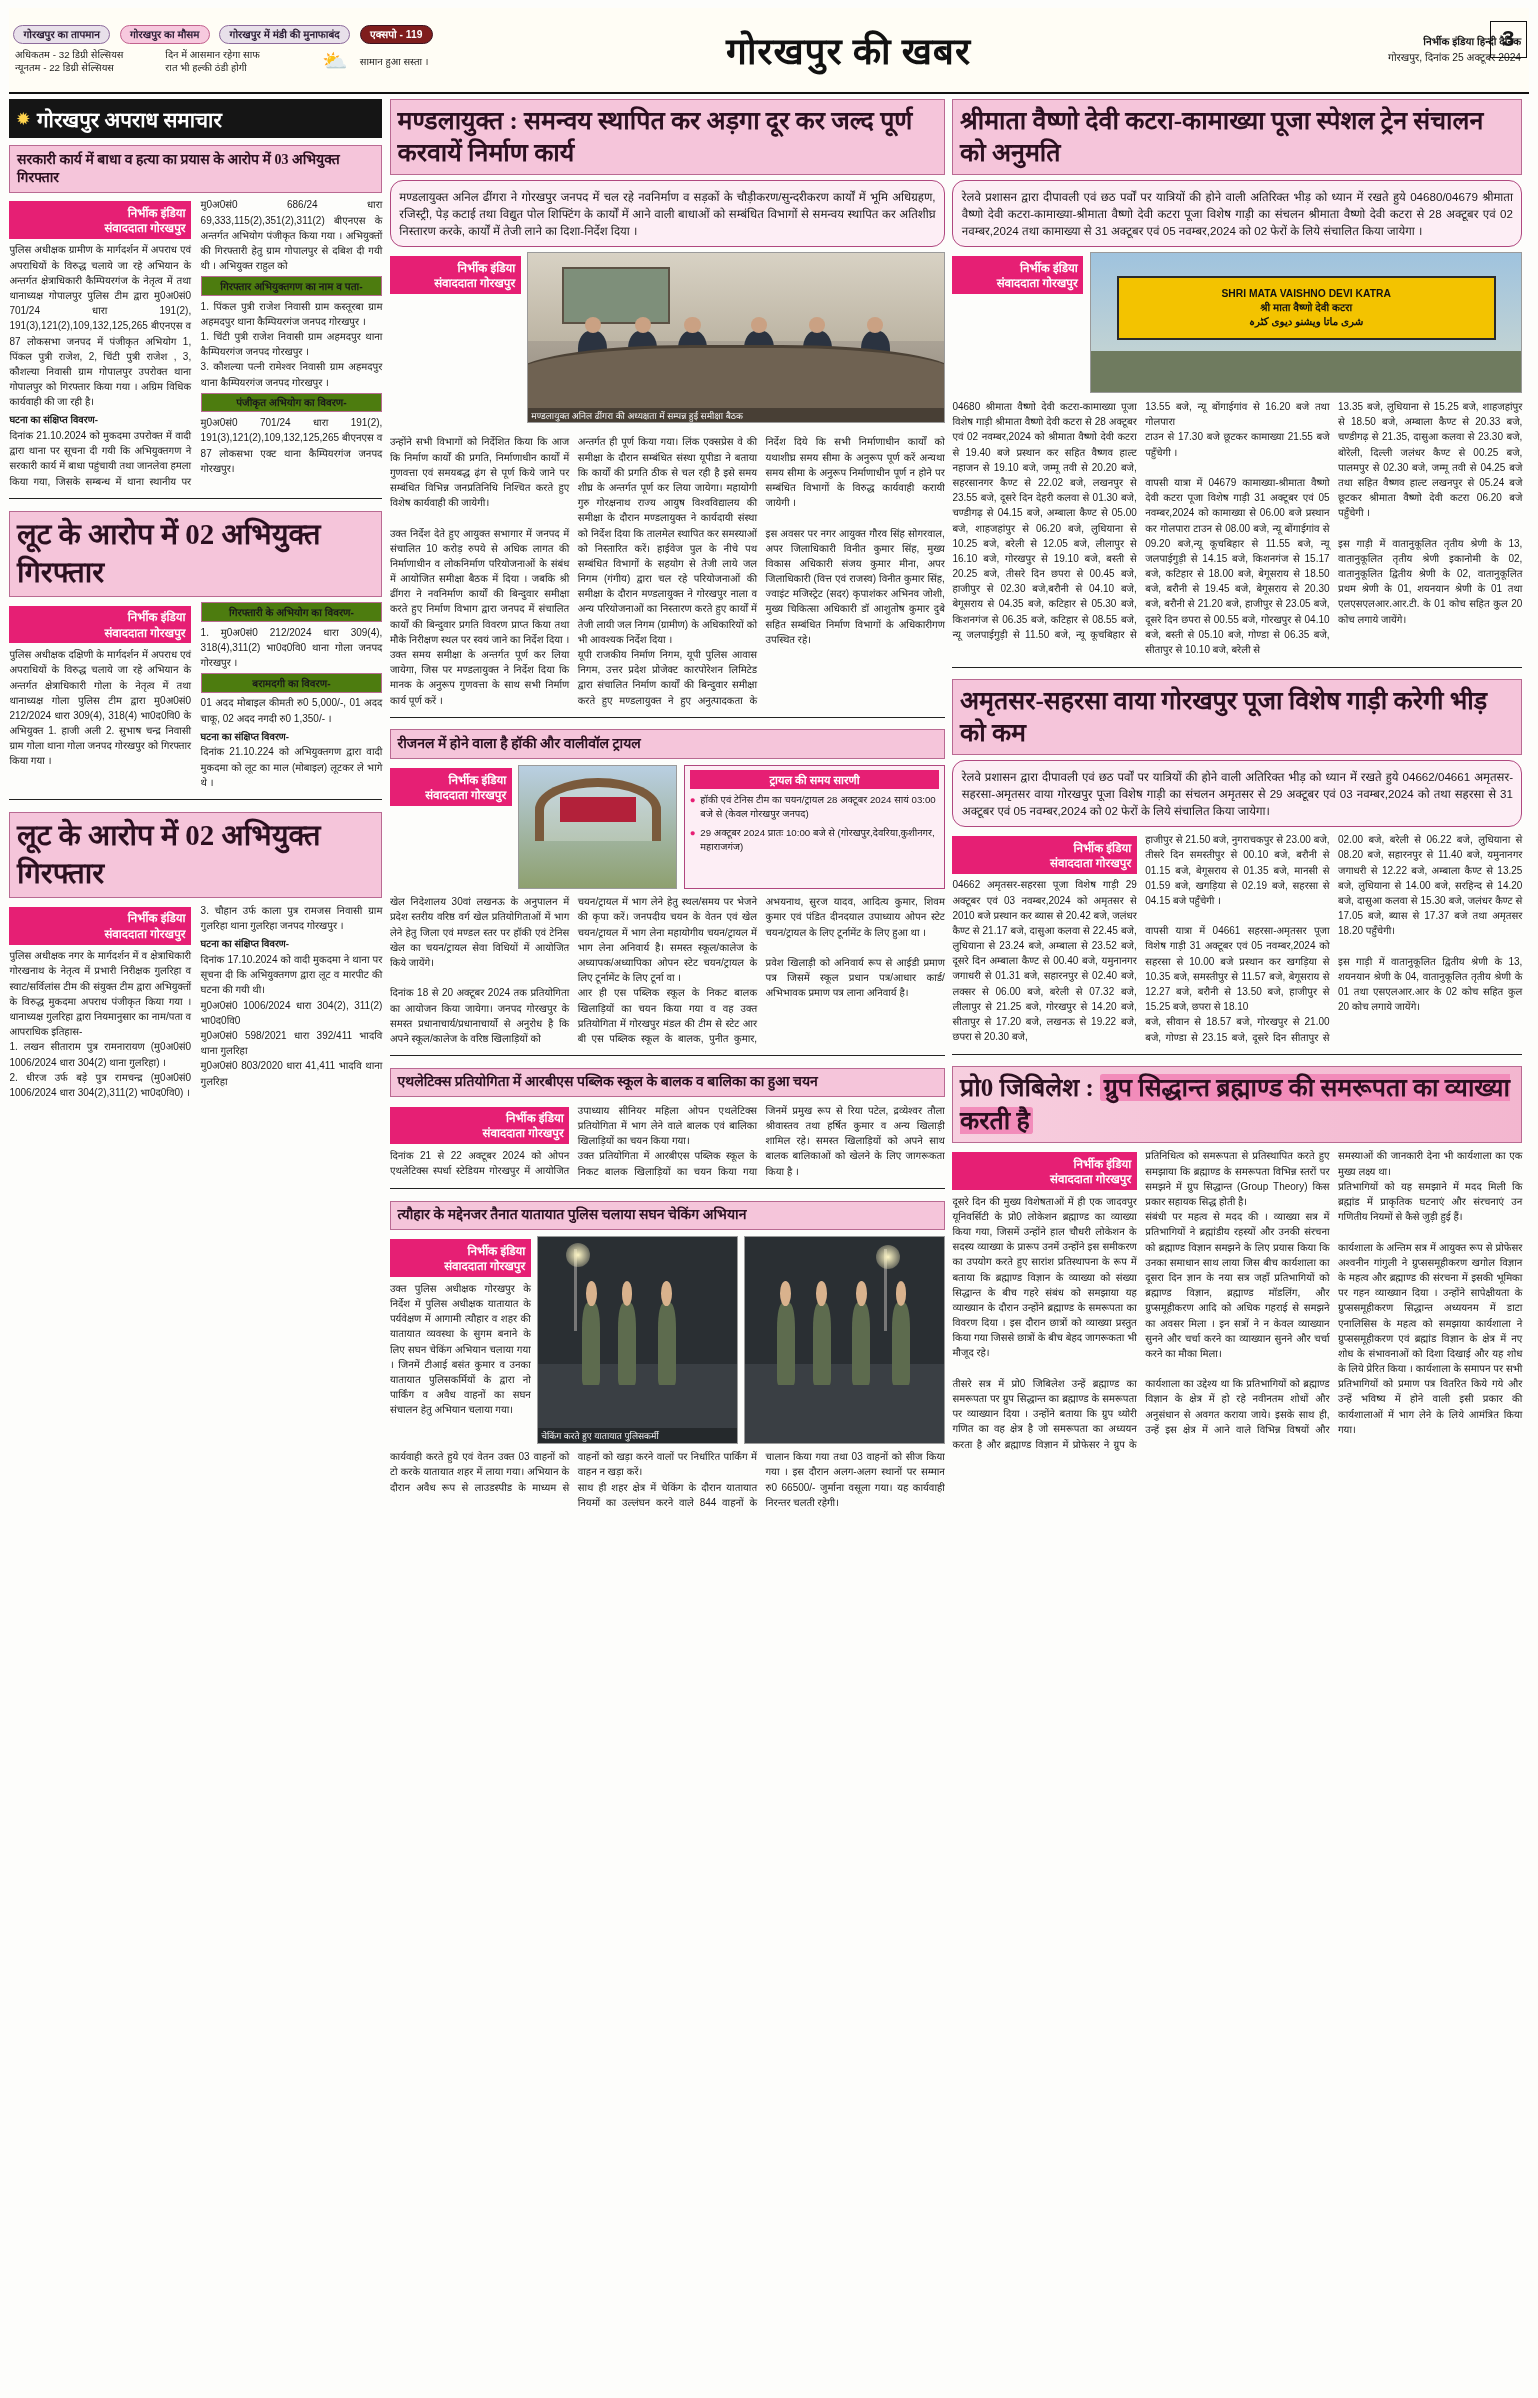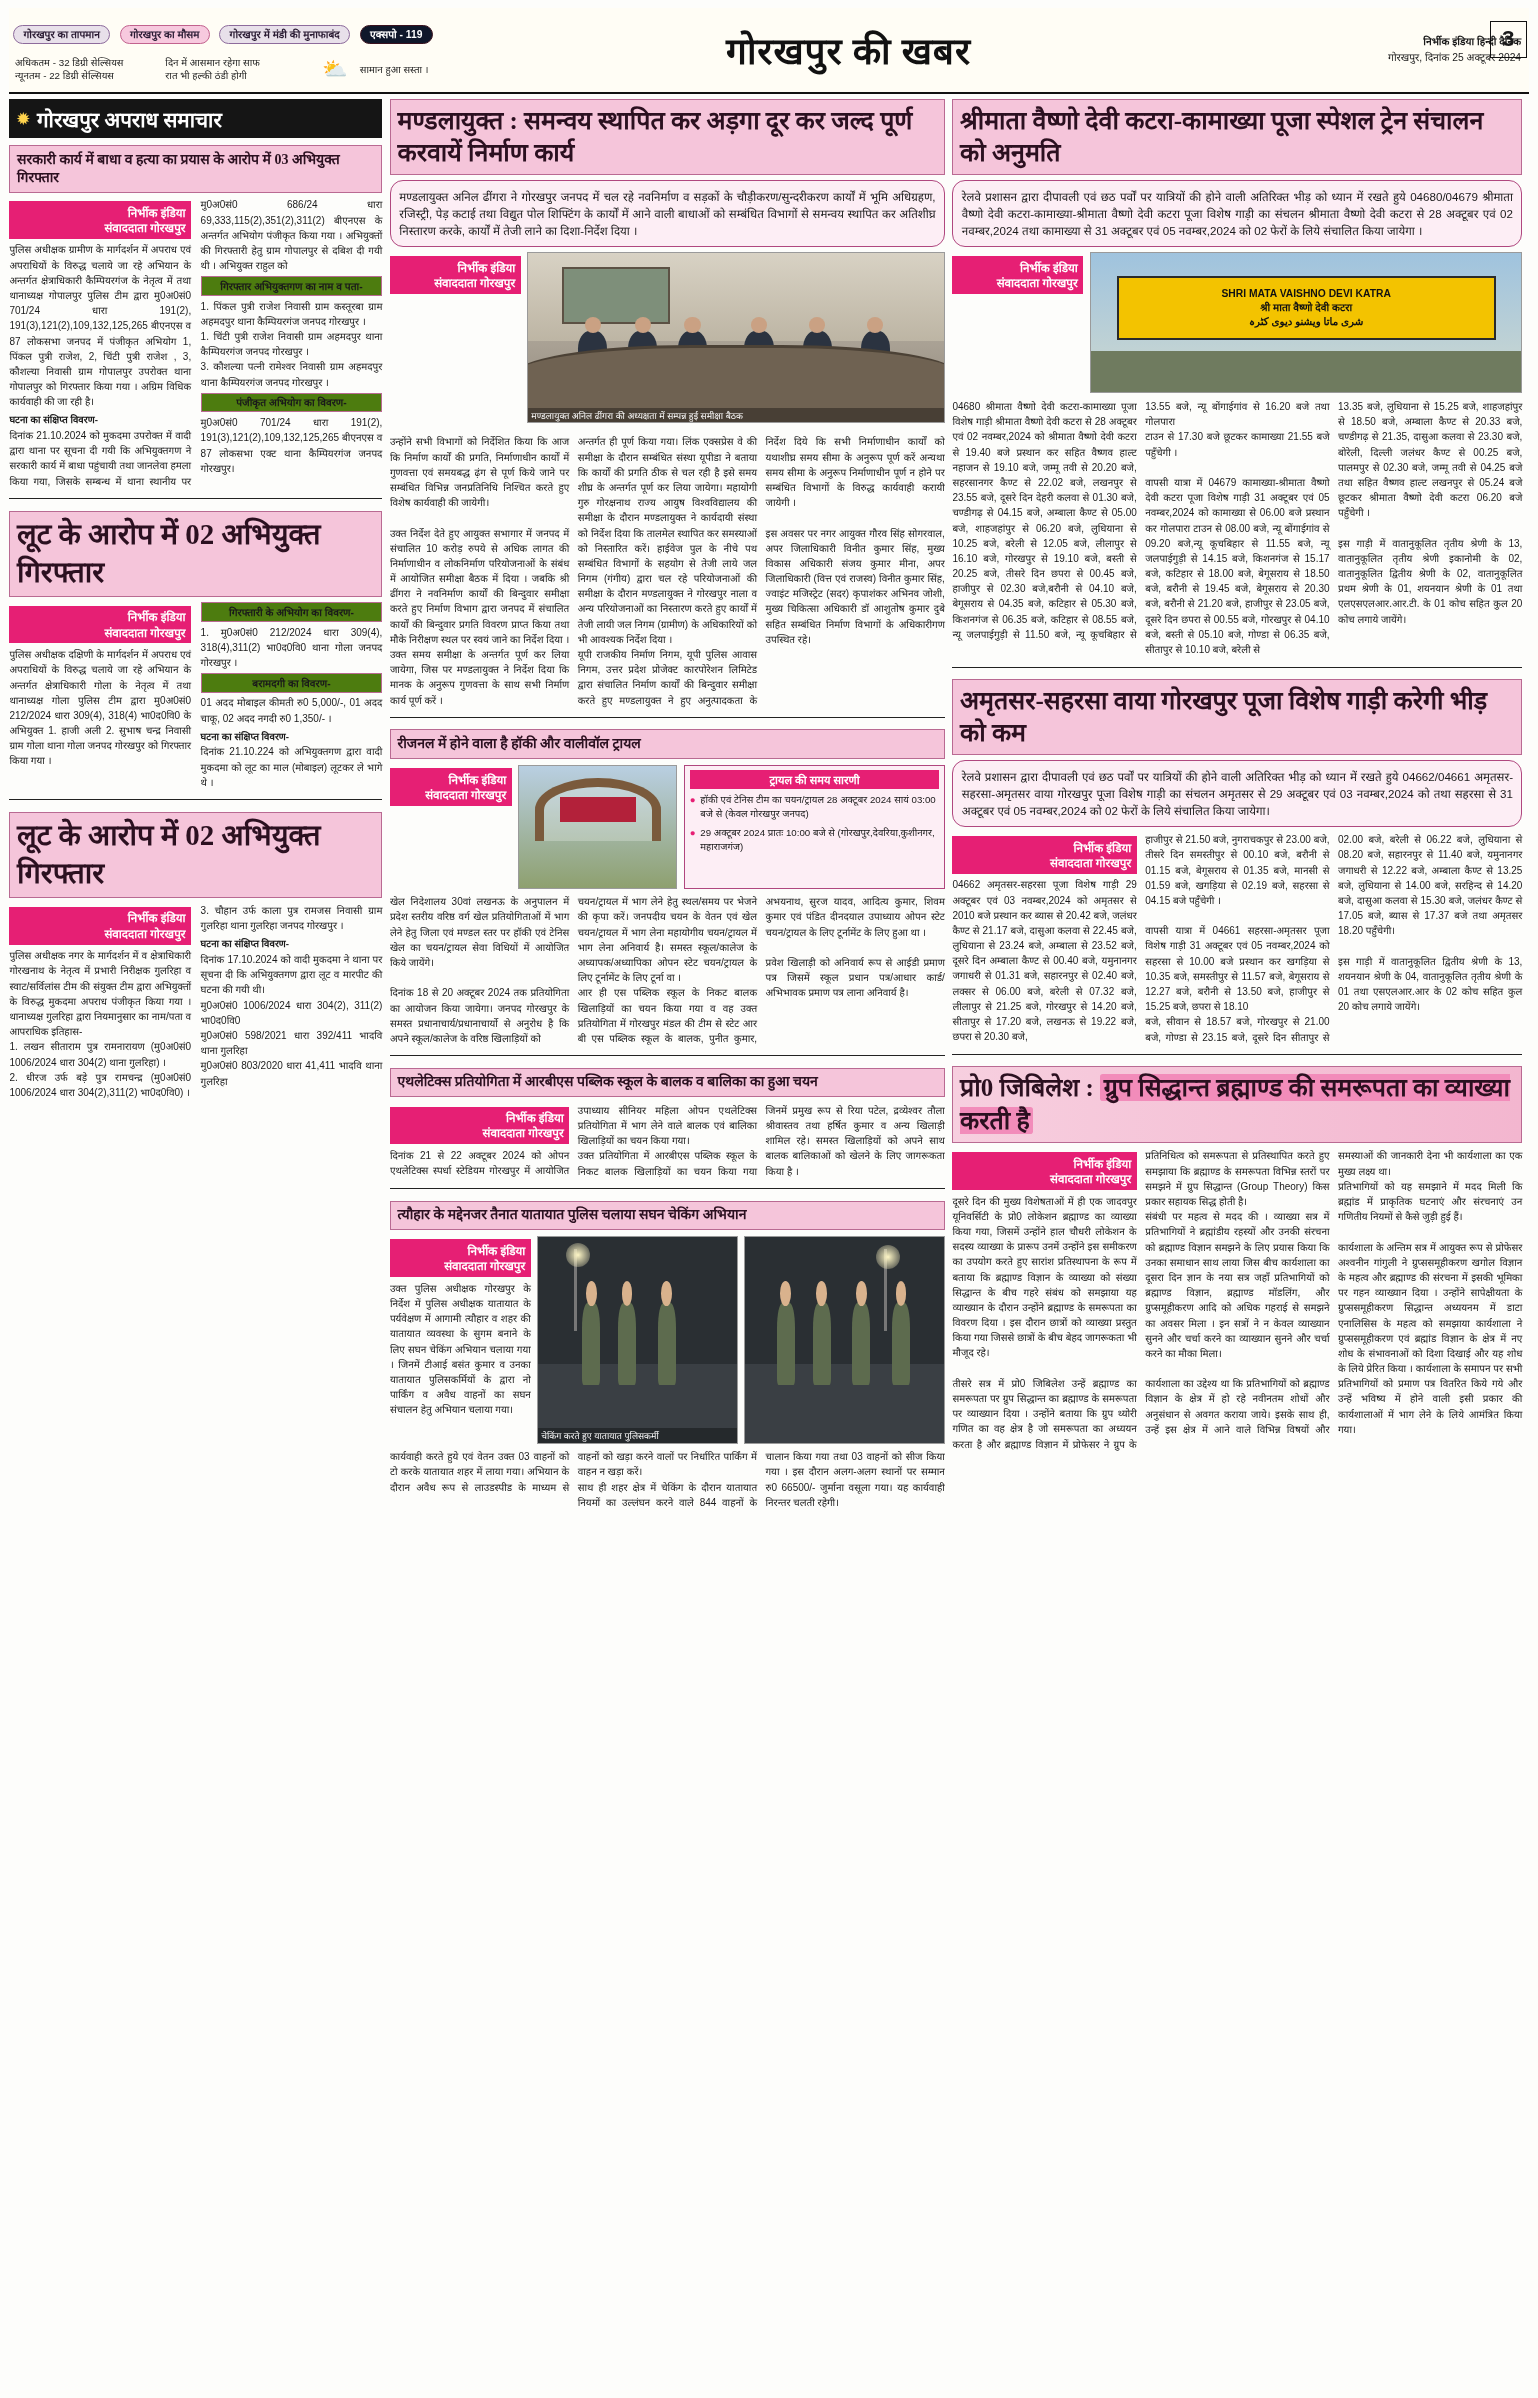--- a/index.html
+++ b/index.html
@@ -21,33 +21,33 @@
   
   .masthead {
     position:relative;
     height:86px;
     border-bottom:2.8px solid #111;
     display:flex;
     align-items:center;
     background:#fffdf5;
   }
   .mh-left { width:440px; display:flex; flex-direction:column; gap:3.7px; padding-left:3.7px;}
-  .pillrow { display:flex; gap:9.4px; align-items:center;margin-top:8px;}
+  .pillrow { display:flex; gap:9.4px; align-items:center;}
   .pill {
     background:#e8e0ea;
     border:0.9px solid #8d6b9c;
     border-radius:11.2px;
     font-size:10.3px;
     font-weight:bold;
     padding:1.9px 9.4px;
     color:#2a1b33;
     white-space:nowrap;
   }
   .pill.pink { background:#f7c9de; border-color:#c2628e; }
-  .pill.dark { background:#0f172a; color:#fff; border-color:#3b121f;}
+  .pill.dark { background:#7f1d1d; color:#fff; border-color:#3b121f;}
   .mh-sub { font-size:9.8px; line-height:1.35; color:#222; padding-left:1.9px;}
   .mh-mid { flex:1; text-align:center; }
   .mh-title {
     font-size:37px;
     font-weight:bold;
     letter-spacing:0.9px;
     color:#111;
     font-family:"Liberation Serif", serif;
   }
   .mh-right { width:281px; text-align:right; padding-right:7.5px; font-size:10.3px; line-height:1.5;}

